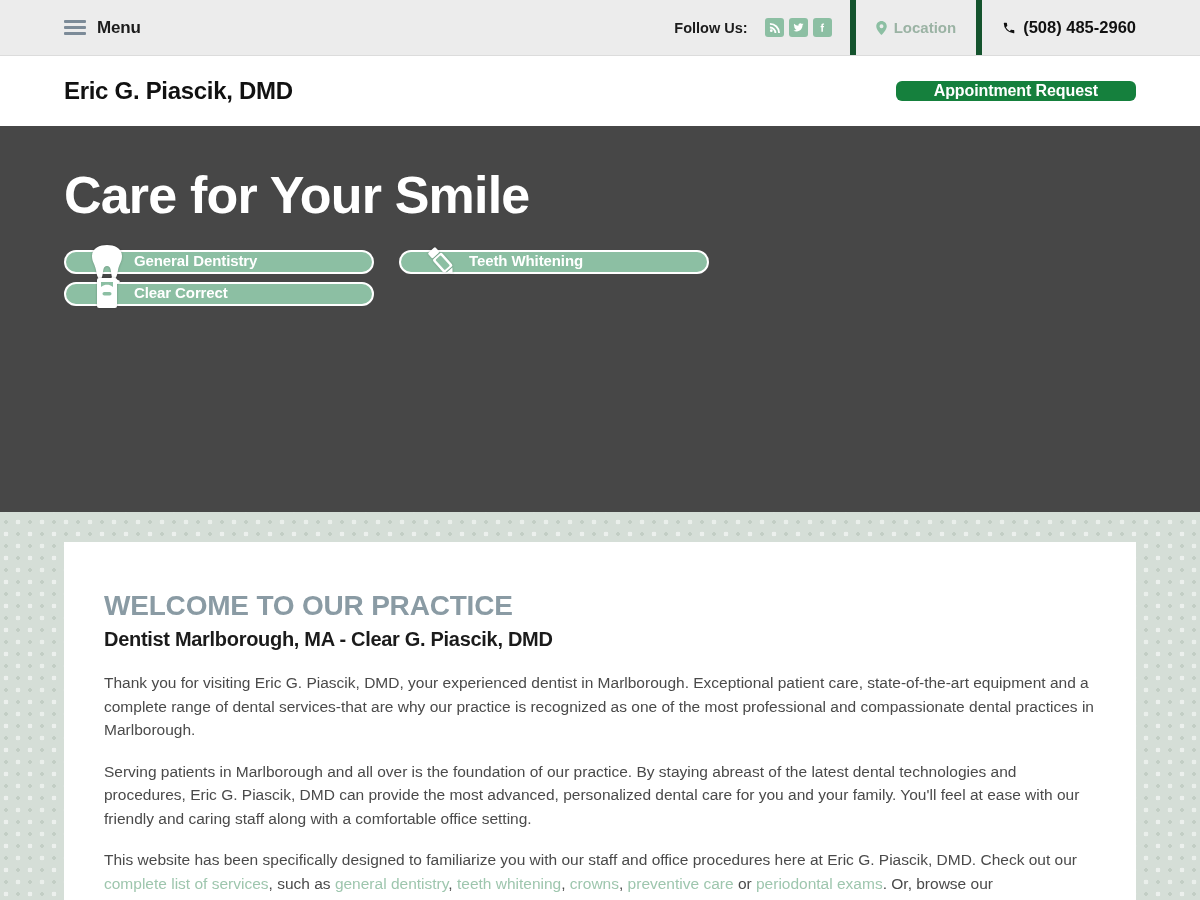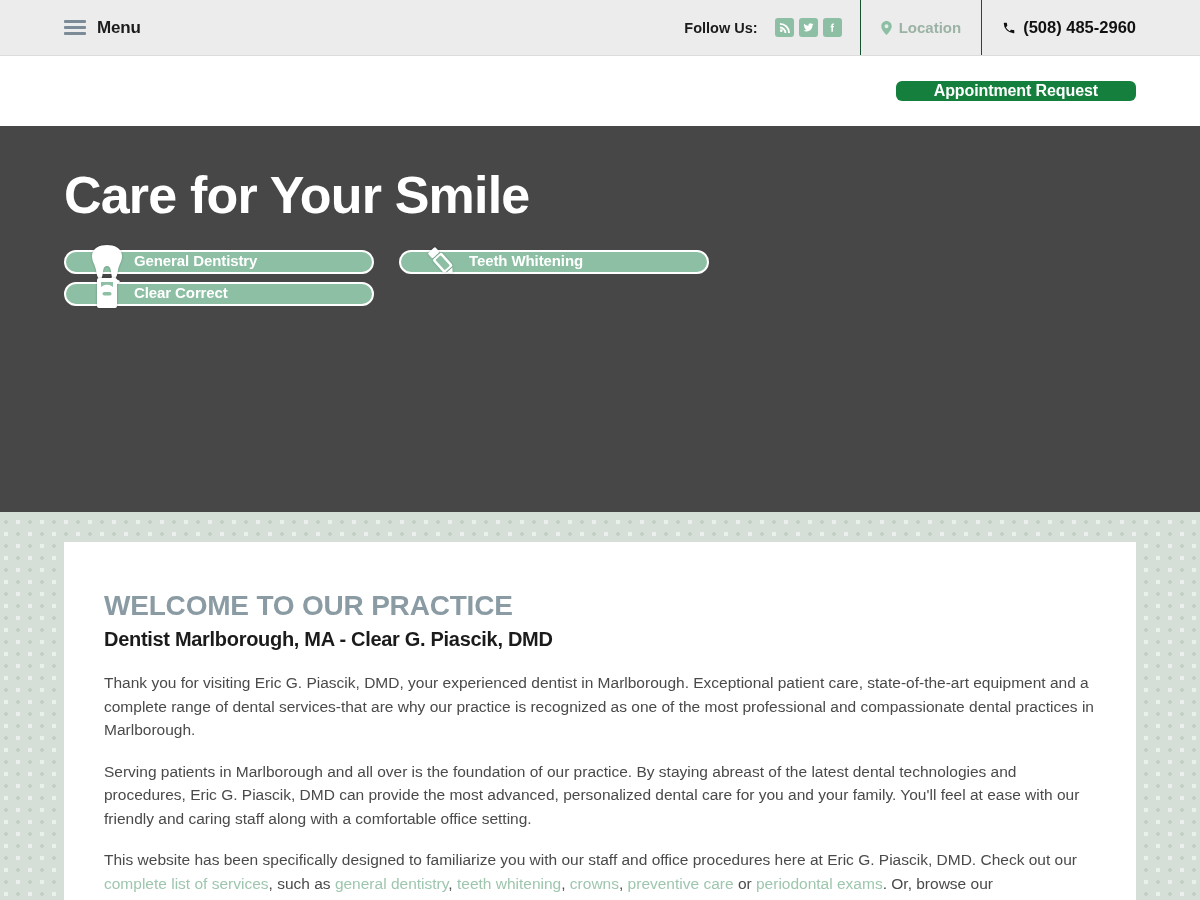--- a/index.html
+++ b/index.html
@@ -92,21 +92,21 @@
     justify-content: center;
     cursor: pointer;
   }
   .social-icon svg { width: 11px; height: 11px; fill: #ffffff; }
 
   .util-cell {
     display: flex;
     align-items: center;
     gap: 7px;
     padding: 0 20px;
-    border-left: 1px solid #14532d;
+    border-left: 6px solid #14532d;
     cursor: pointer;
   }
   .util-cell.phone { padding-right: 64px; cursor: default; }
 
   .location-text {
     font-size: 15px;
     font-weight: bold;
     color: #9bb3a4;
   }
   .pin-icon svg { width: 11px; height: 14px; fill: #8cbfa3; display:block; }
@@ -294,20 +294,21 @@
               <path d="M6.6 10.8a15.1 15.1 0 0 0 6.6 6.6l2.2-2.2c.3-.3.7-.4 1-.2 1.2.4 2.4.6 3.7.6.6 0 1 .5 1 1V20c0 .6-.4 1-1 1A17 17 0 0 1 3 4c0-.6.5-1 1-1h3.5c.6 0 1 .4 1 1 0 1.3.2 2.5.6 3.7.1.4 0 .8-.2 1l-2.3 2.1z"></path>
             </svg>
         </span>
         <span class="phone-text">(508) 485-2960</span>
       </div>
 
     </div>
   </div>
 
   <div class="brand-header">
+    <div class="brand-name">Eric G. Piascik, DMD</div>
     <button class="appointment-btn">Appointment Request</button>
   </div>
 
   <div class="hero">
     <h1 class="hero-title">Care for Your Smile</h1>
 
     <div class="pill-grid">
 
       <div class="pill">
         <span class="pill-icon">

